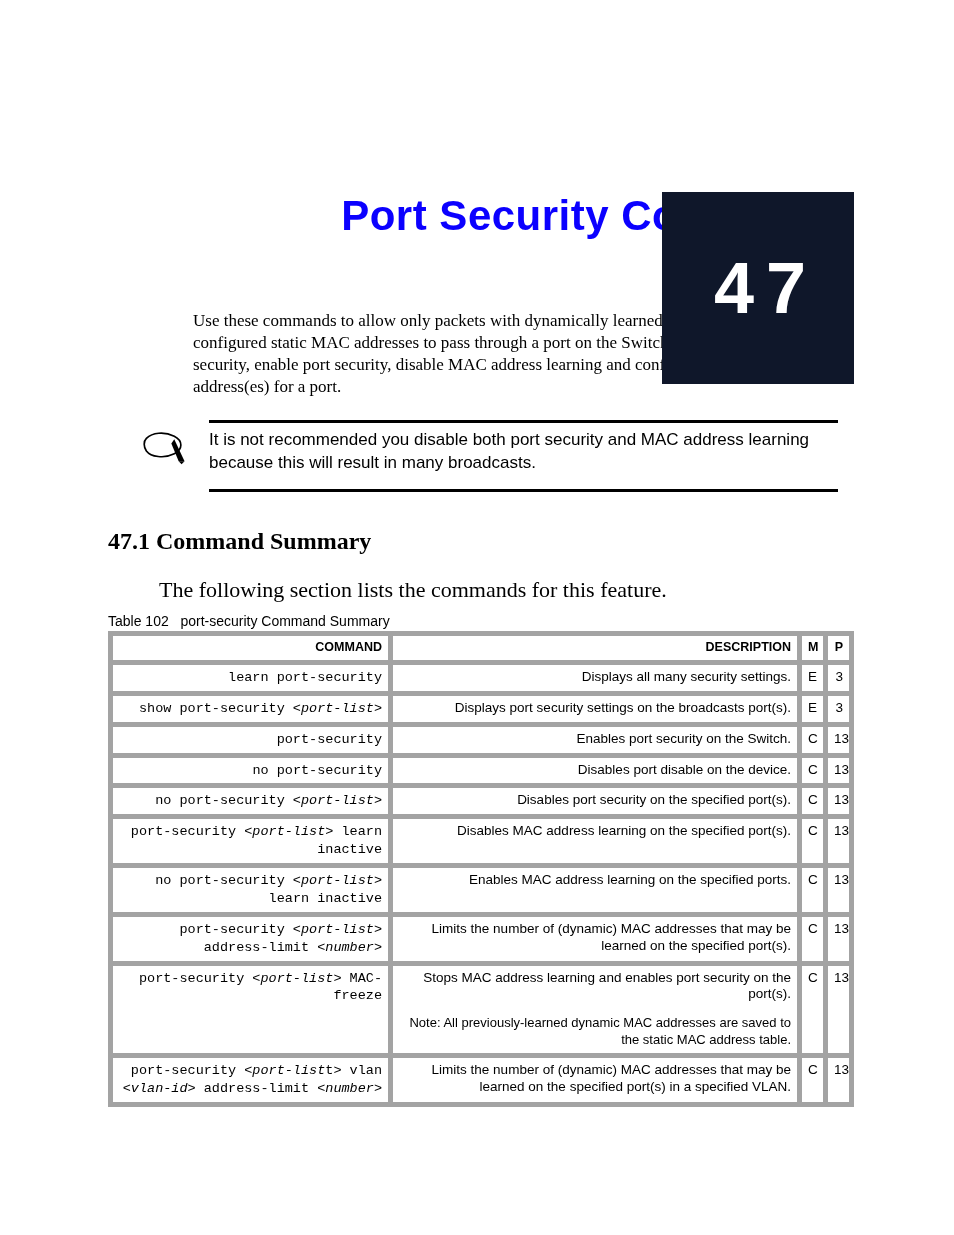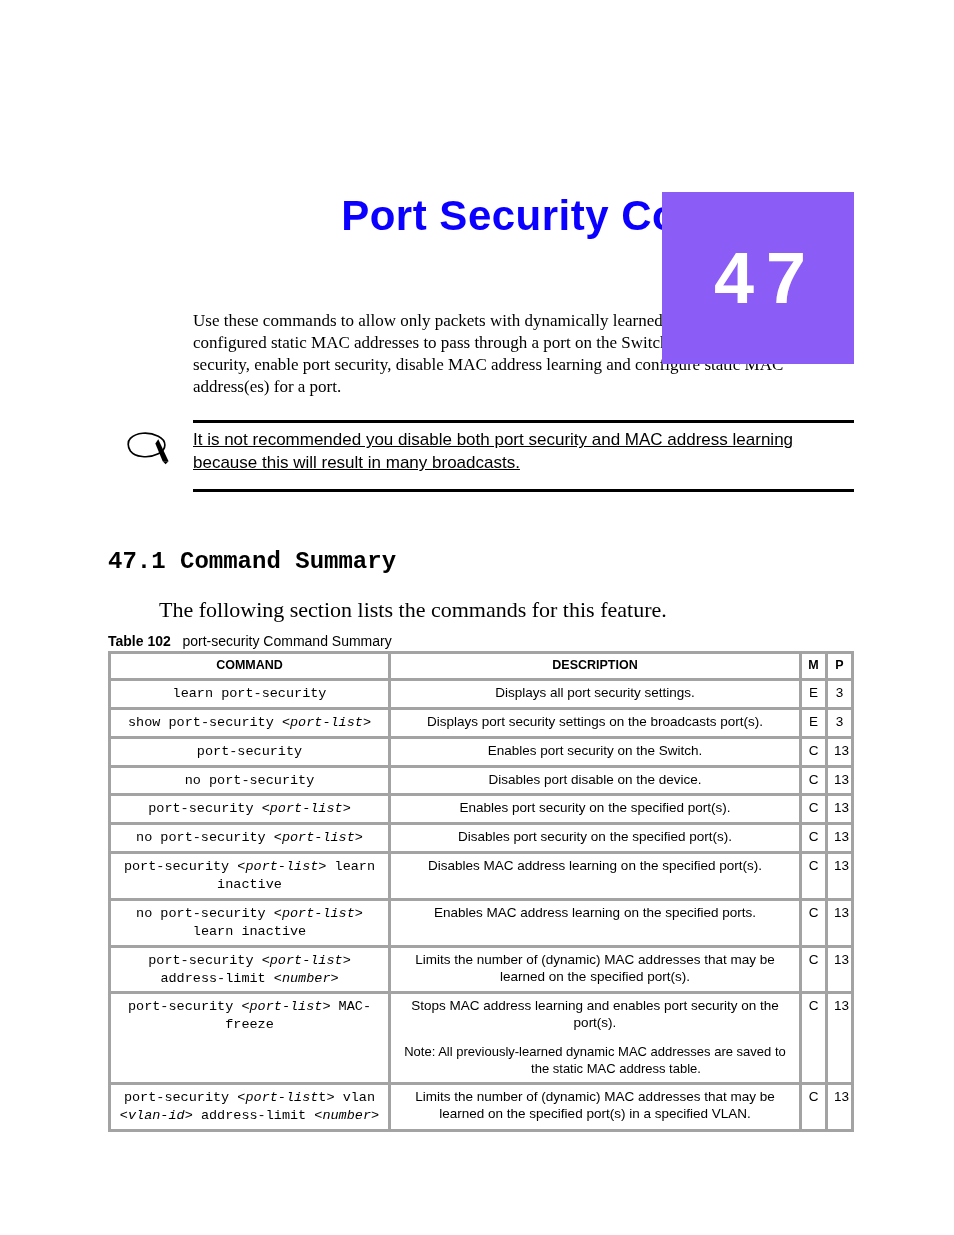--- a/index.html
+++ b/index.html
@@ -17,22 +17,22 @@
     padding: 0 100px 0 108px;
     box-sizing: border-box;
     position: relative;
     height: 100%;
   }
   .chapter-badge {
     position: absolute;
     top: 0;
     right: 100px;
     width: 192px;
-    height: 172px;
-    background: #8b5cf6;
+    height: 192px;
+    background: #0f172a;
     color: #fff;
     font-family: Arial, Helvetica, sans-serif;
     font-weight: bold;
     font-size: 72px;
     letter-spacing: 12px;
     display: flex;
     align-items: center;
     justify-content: center;
     box-sizing: border-box;
     padding-left: 16px;
@@ -47,22 +47,21 @@
     margin-bottom: 70px;
     letter-spacing: 0.5px;
   }
   .intro {
     font-size: 17px;
     line-height: 1.3;
     margin-left: 85px;
     margin-bottom: 22px;
   }
   .note-block {
-    margin: 0;
-    text-decoration: underline;
+    margin: 16px;
   }
   .note-rule {
     border: none;
     border-top: 3px solid #000;
     margin: 0 0 6px 85px;
   }
   .note-row {
     display: flex;
     align-items: flex-start;
     margin-left: 0;
@@ -85,52 +84,52 @@
     font-size: 17px;
     line-height: 1.35;
     flex: 1;
   }
   .note-rule-bottom {
     border: none;
     border-top: 3px solid #000;
     margin: 14px 0 0 85px;
   }
   .section-heading {
-    font-family: Liberation Mono, monospace;
+    font-family: Liberation Serif, serif;
     font-weight: bold;
     font-size: 24px;
-    margin-top: 56px;
+    margin-top: 36px;
     margin-bottom: 10px;
   }
   .section-intro {
     font-size: 22px;
     margin-left: 51px;
     margin-bottom: 10px;
   }
   .table-caption {
     font-family: Arial, Helvetica, sans-serif;
     font-size: 14px;
     margin-bottom: 2px;
   }
   .table-caption .tbl-label {
-    font-weight: bold;
+    font-weight: normal;
   }
   table.cmd-table {
     border-collapse: collapse;
     width: 100%;
     table-layout: fixed;
     font-family: Arial, Helvetica, sans-serif;
     font-size: 13.5px;
   }
   table.cmd-table th,
   table.cmd-table td {
-    border: 3px solid #a3a3a3;
+    border: 5px solid #a3a3a3;
     padding: 4px 6px;
     vertical-align: top;
-    text-align: center;
+    text-align: right;
     line-height: 1.25;
   }
   table.cmd-table th {
     font-weight: bold;
     font-size: 12.5px;
   }
   col.col-cmd { width: 280px; }
   col.col-desc { width: auto; }
   col.col-m { width: 26px; }
   col.col-p { width: 26px; }
@@ -195,21 +194,21 @@
       <tr>
         <th>COMMAND</th>
         <th>DESCRIPTION</th>
         <th>M</th>
         <th>P</th>
       </tr>
     </thead>
     <tbody id="cmd-tbody">
         <tr>
           <td><span class="mono"><span>learn port-security</span></span></td>
-          <td><span>Displays all port security settings.</span></td>
+          <td><span>Displays all many security settings.</span></td>
           <td>E</td>
           <td>3</td>
         </tr>
         <tr>
           <td><span class="mono"><span>show port-security &lt;</span><span class="arg">port-list</span><span>&gt;</span></span></td>
           <td><span>Displays port security settings on the broadcasts port(s).</span></td>
           <td>E</td>
           <td>3</td>
         </tr>
         <tr>
@@ -218,26 +217,20 @@
           <td>C</td>
           <td>13</td>
         </tr>
         <tr>
           <td><span class="mono"><span>no port-security</span></span></td>
           <td><span>Disables port disable on the device.</span></td>
           <td>C</td>
           <td>13</td>
         </tr>
         <tr>
-          <td><span class="mono"><span>port-security &lt;</span><span class="arg">port-list</span><span>&gt;</span></span></td>
-          <td><span>Enables port security on the specified port(s).</span></td>
-          <td>C</td>
-          <td>13</td>
-        </tr>
-        <tr>
           <td><span class="mono"><span>no port-security &lt;</span><span class="arg">port-list</span><span>&gt;</span></span></td>
           <td><span>Disables port security on the specified port(s).</span></td>
           <td>C</td>
           <td>13</td>
         </tr>
         <tr>
           <td><span class="mono"><span>port-security &lt;</span><span class="arg">port-list</span><span>&gt; learn inactive</span></span></td>
           <td><span>Disables MAC address learning on the specified port(s).</span></td>
           <td>C</td>
           <td>13</td>

